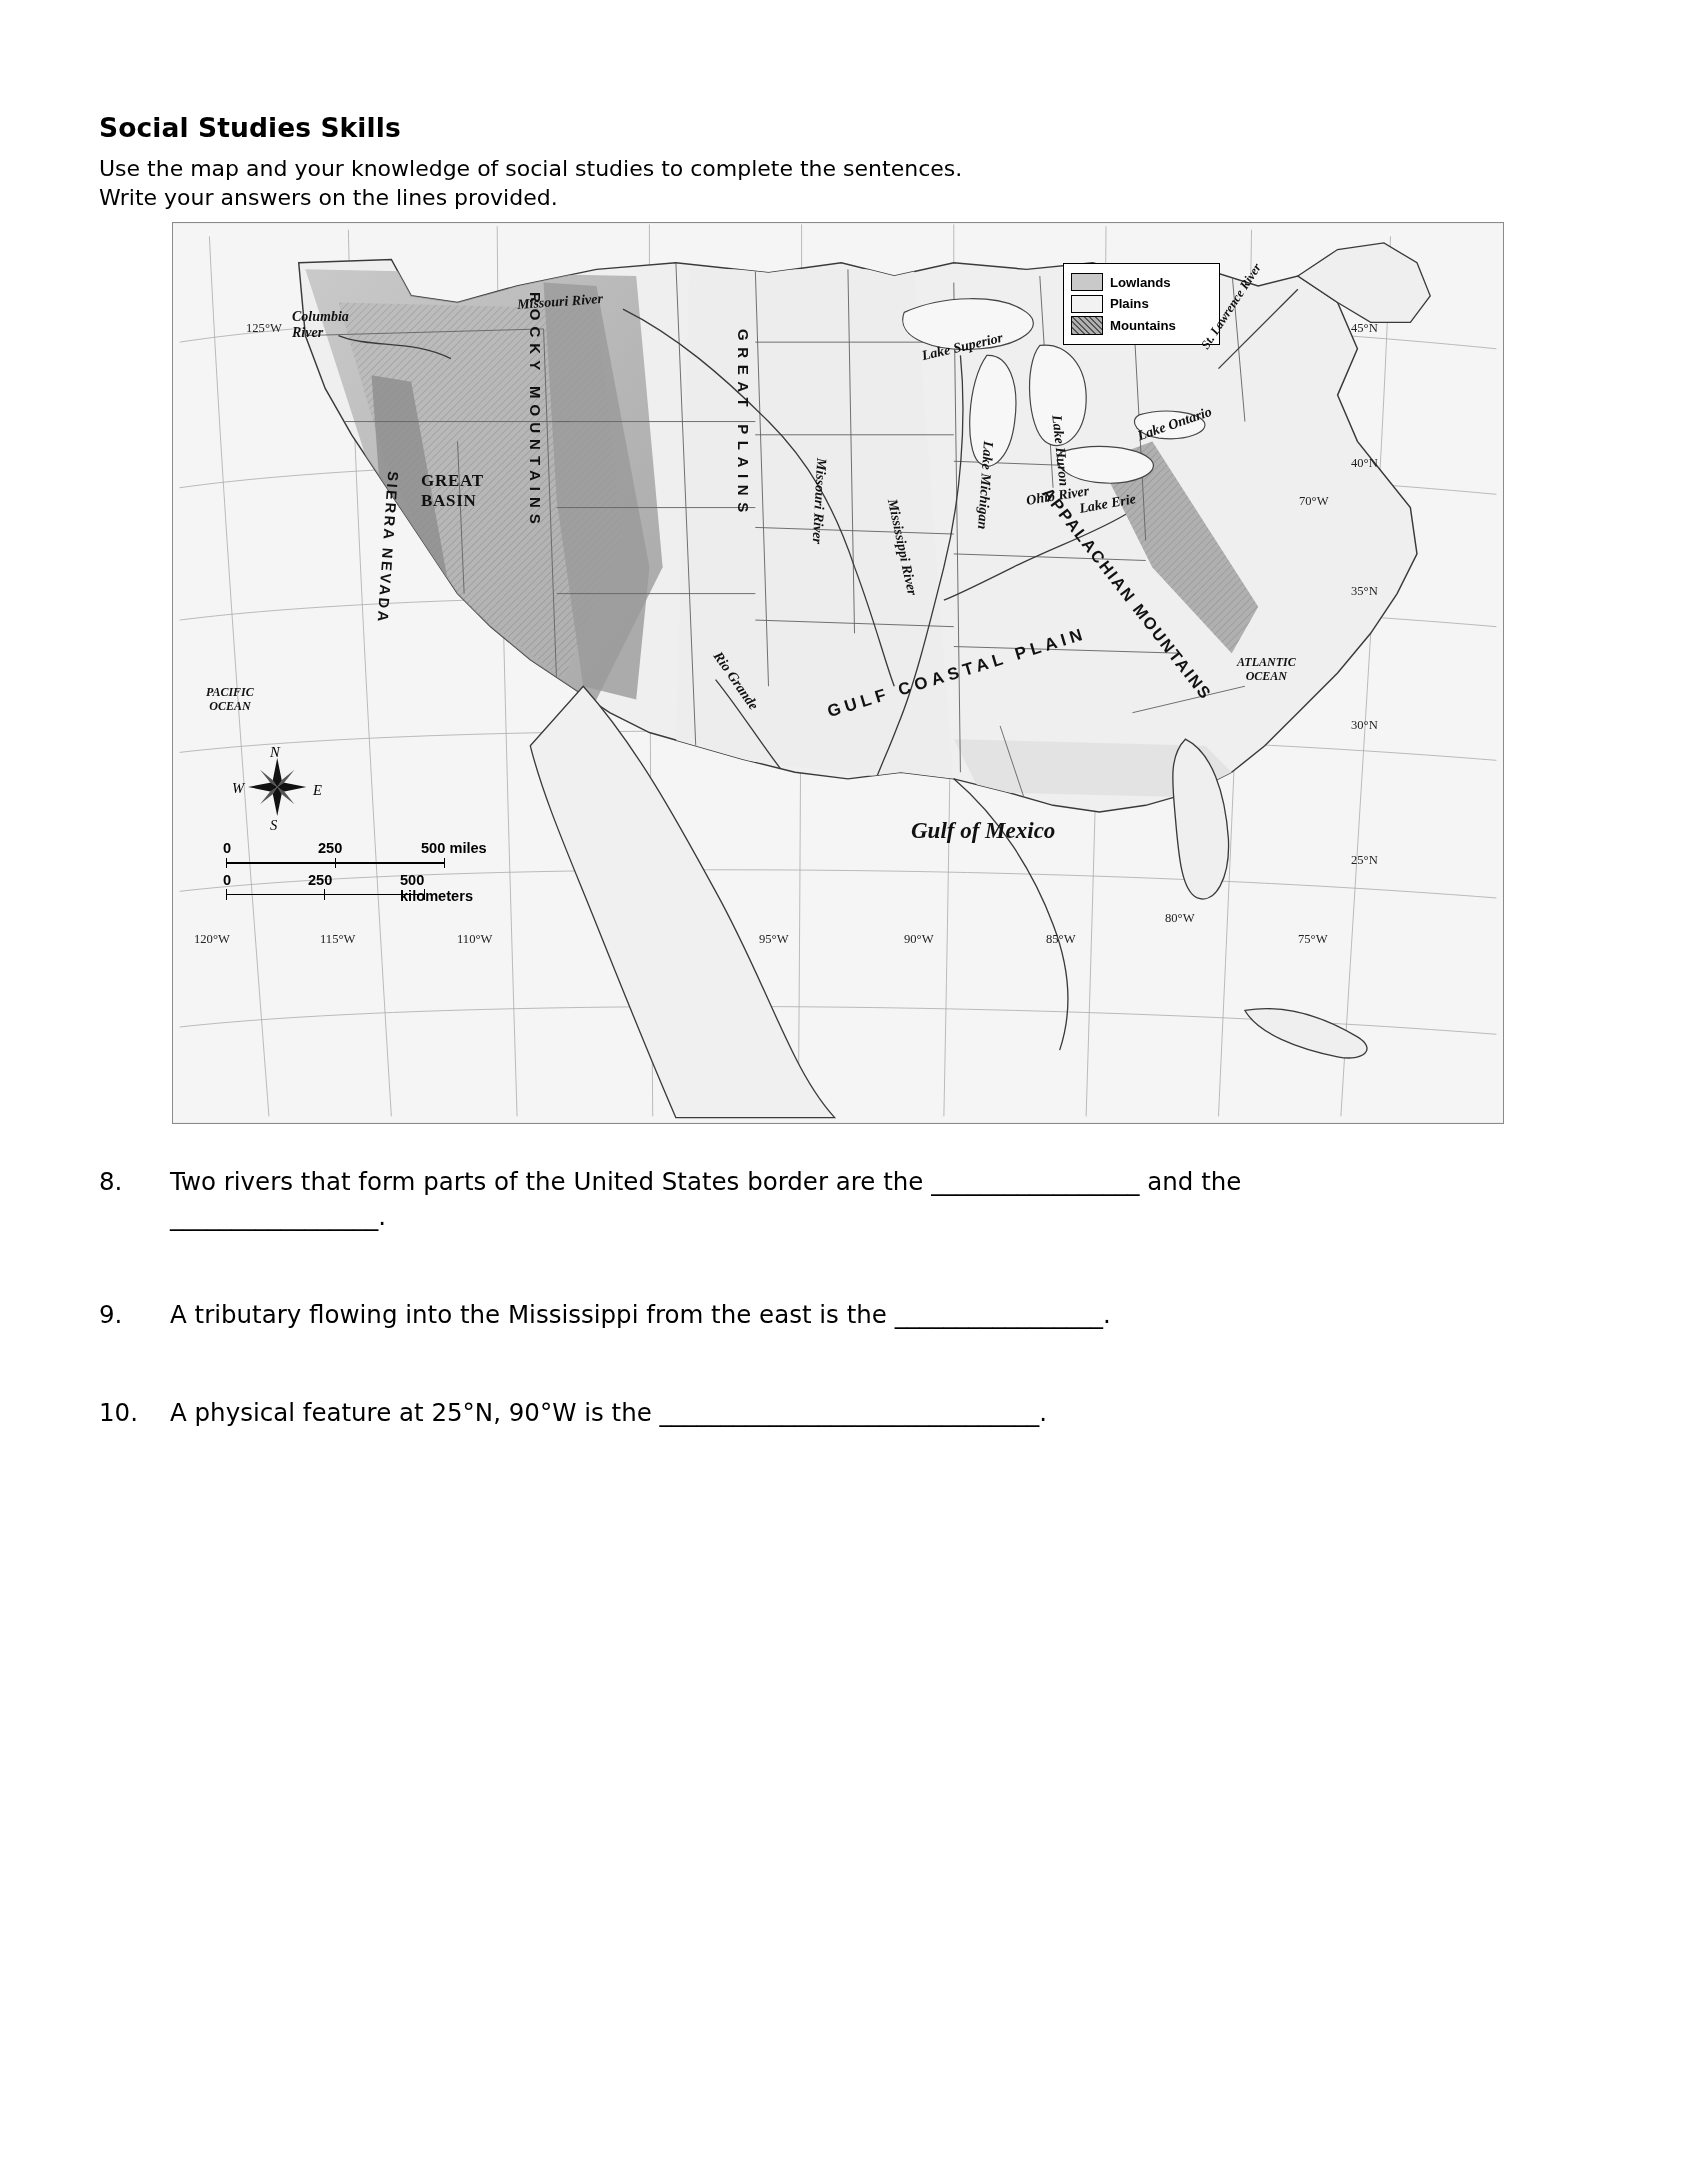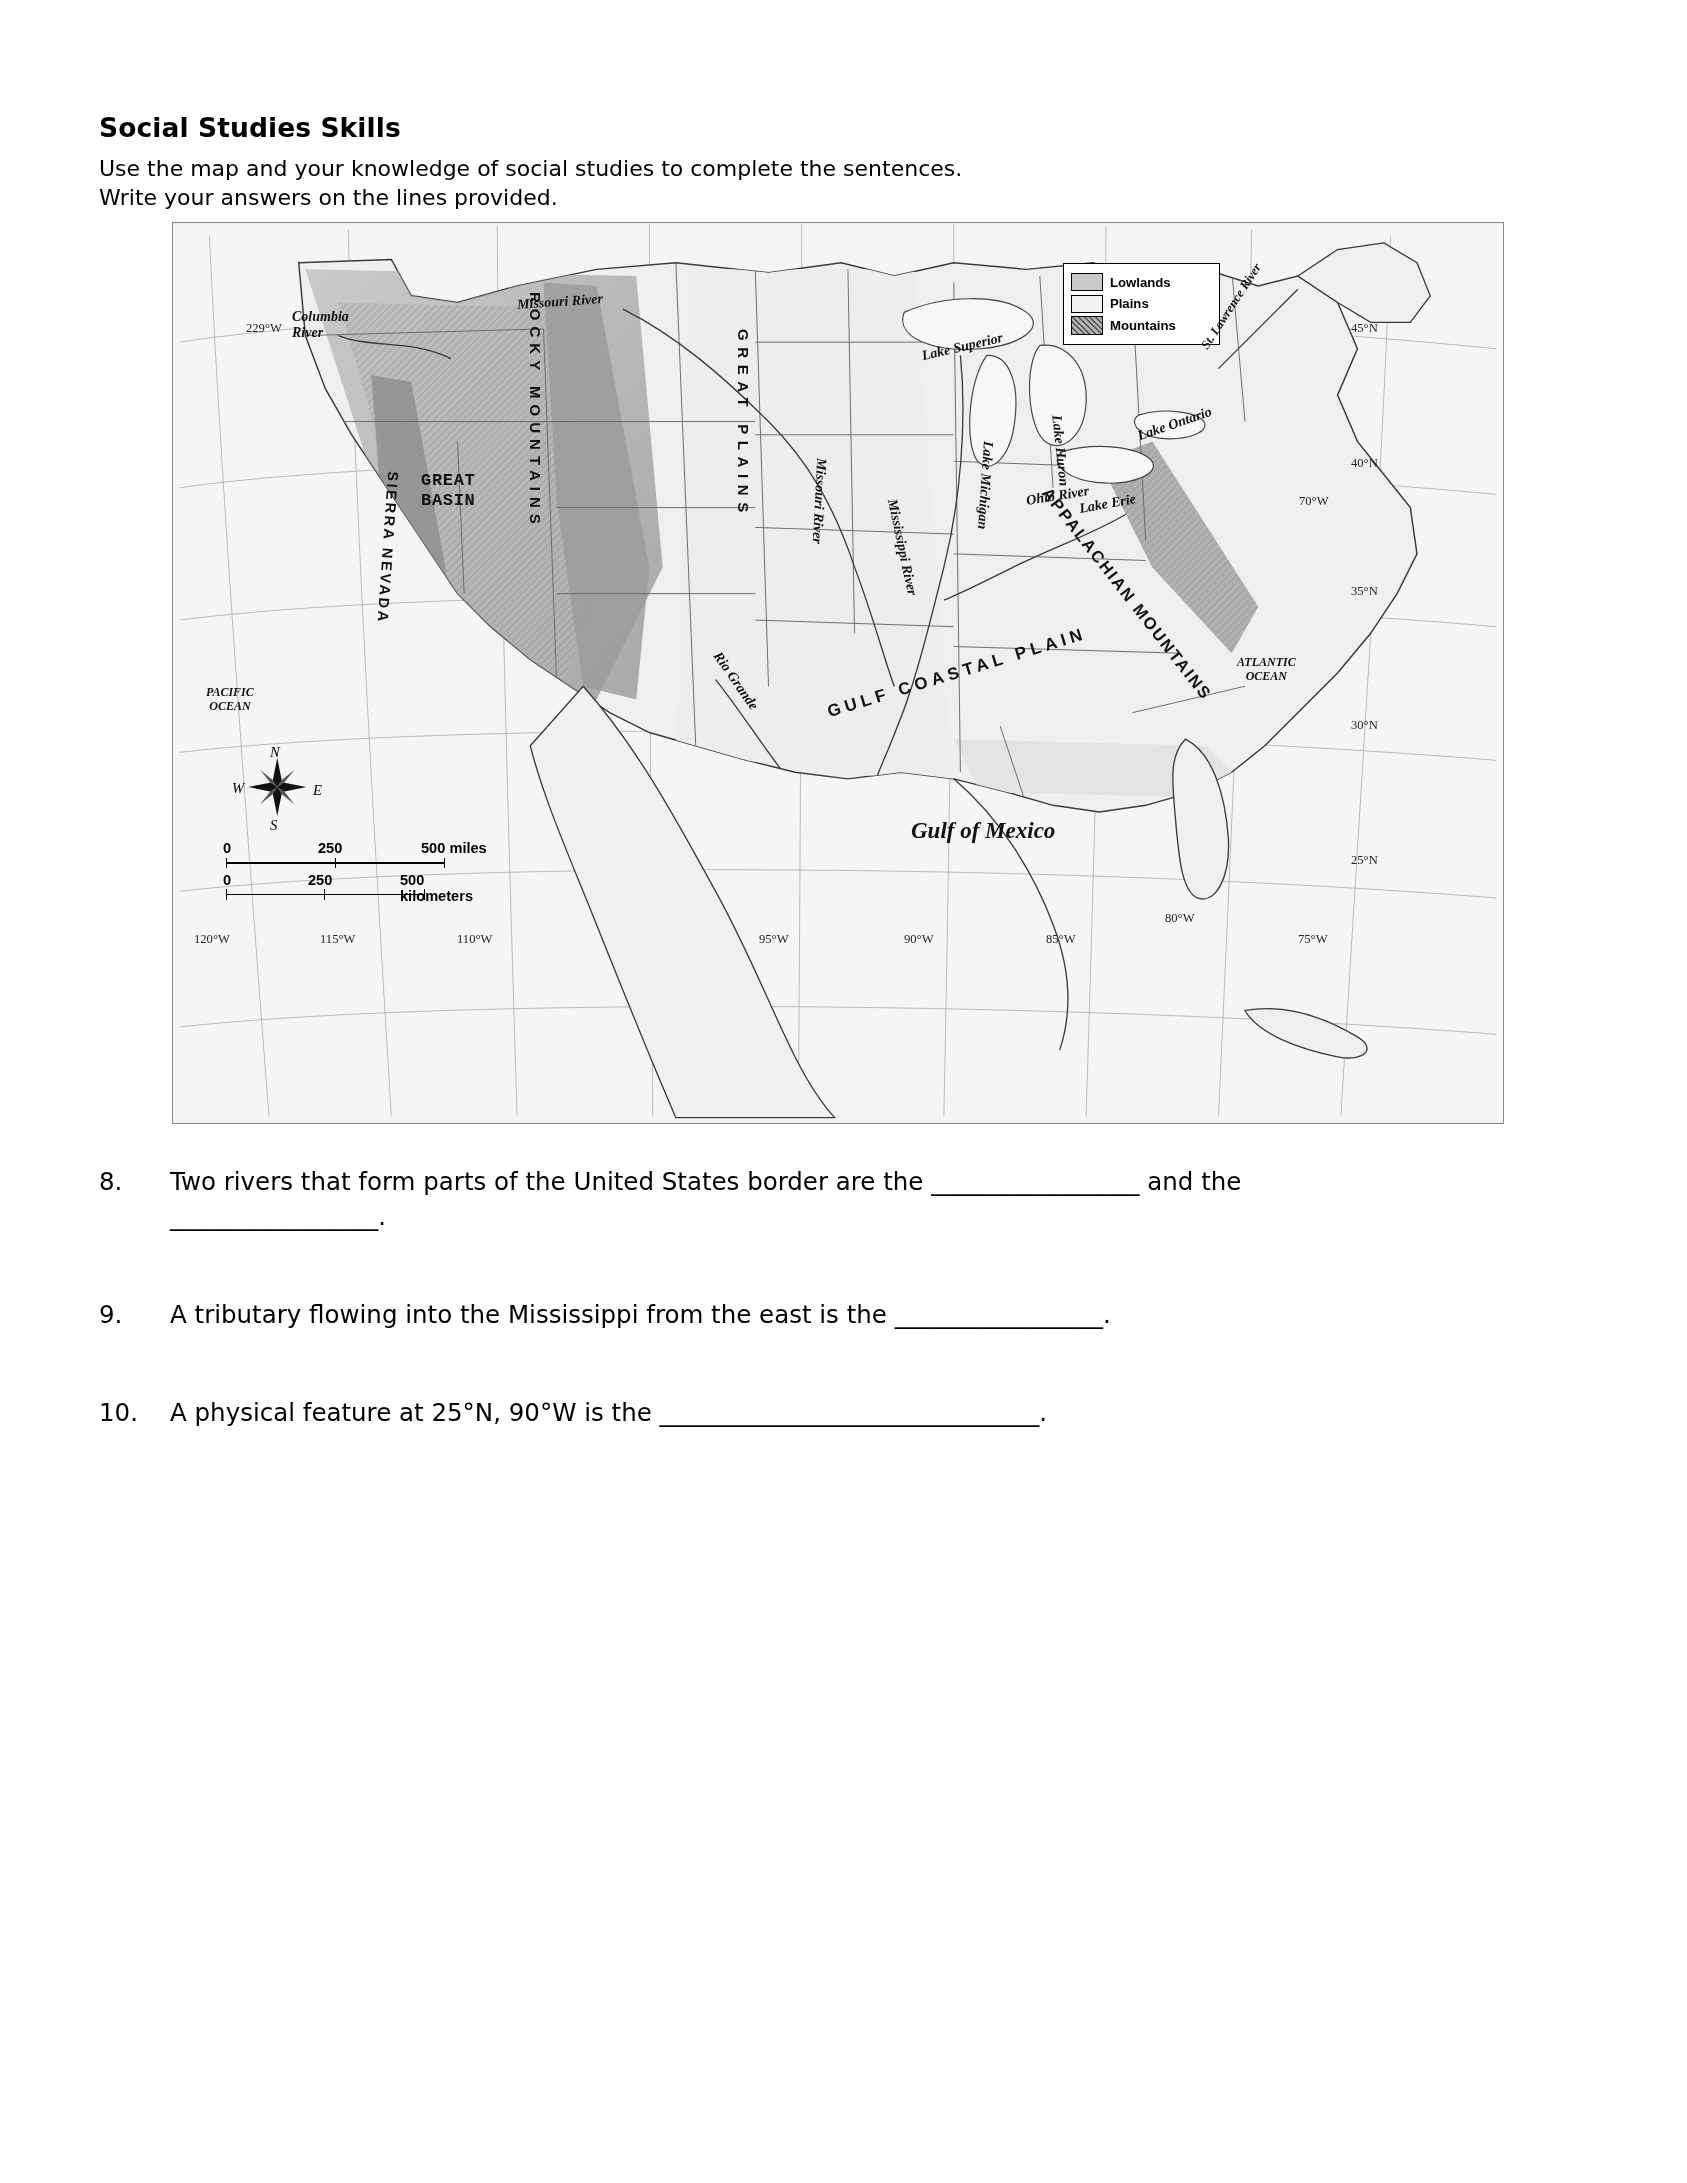--- a/index.html
+++ b/index.html
@@ -329,29 +329,29 @@
     </div>
     <div class="river" style="left:344px; top:71px; transform:rotate(-4deg);">Missouri River</div>
     <div class="river" style="left:638px; top:235px; writing-mode:vertical-rl; transform:rotate(3deg);">Missouri River</div>
     <div class="river" style="left:721px; top:275px; writing-mode:vertical-rl; transform:rotate(-12deg);">Mississippi River</div>
     <div class="river" style="left:853px; top:265px; transform:rotate(-9deg);">Ohio River</div>
     <div class="river" style="left:529px; top:450px; transform:rotate(55deg);">Rio Grande</div>
     <div class="river" style="left:1009px; top:76px; transform:rotate(-57deg); font-size:12.6px;">St. Lawrence River</div>
 
     <div class="range-v" style="left:354px; top:69px; height:324px;">ROCKY MOUNTAINS</div>
     <div class="range-v" style="left:205px; top:248px; height:205px; transform:rotate(4deg); letter-spacing:2.6px; font-size:14.6px;">SIERRA NEVADA</div>
-    <div class="map-label lbl-bold" style="left:248px; top:248px; font-family:Liberation Mono, monospace; font-size:17px; line-height:1.15; letter-spacing:0.7px;">
+    <div class="map-label lbl-bold" style="left:248px; top:248px; font-family:Liberation Serif, serif; font-size:17px; line-height:1.15; letter-spacing:0.7px;">
       <div>GREAT</div>
       <div>BASIN</div>
     </div>
     <div class="range-v" style="left:562px; top:106px; height:298px; letter-spacing:6.6px;">GREAT PLAINS</div>
     <div class="map-label lbl-bold" style="left:880px; top:261px; font-family:'Liberation Sans',sans-serif; font-size:16.5px; letter-spacing:2px; transform:rotate(52deg); transform-origin:left top;">APPALACHIAN MOUNTAINS</div>
     <div class="map-label lbl-bold" style="left:652px; top:480px; font-family:'Liberation Sans',sans-serif; font-size:17px; letter-spacing:4.6px; transform:rotate(-17deg); transform-origin:left top;">GULF COASTAL PLAIN</div>
 
-    <div class="coord" style="left:73px; top:98px;">229°W</div>
+    <div class="coord" style="left:73px; top:98px;">125°W</div>
     <div class="coord" style="left:21px; top:709px;">120°W</div>
     <div class="coord" style="left:147px; top:709px;">115°W</div>
     <div class="coord" style="left:284px; top:709px;">110°W</div>
     <div class="coord" style="left:586px; top:709px;">95°W</div>
     <div class="coord" style="left:731px; top:709px;">90°W</div>
     <div class="coord" style="left:873px; top:709px;">85°W</div>
     <div class="coord" style="left:992px; top:688px;">80°W</div>
     <div class="coord" style="left:1125px; top:709px;">75°W</div>
     <div class="coord" style="left:1126px; top:271px;">70°W</div>
     <div class="coord" style="left:1178px; top:98px;">45°N</div>

